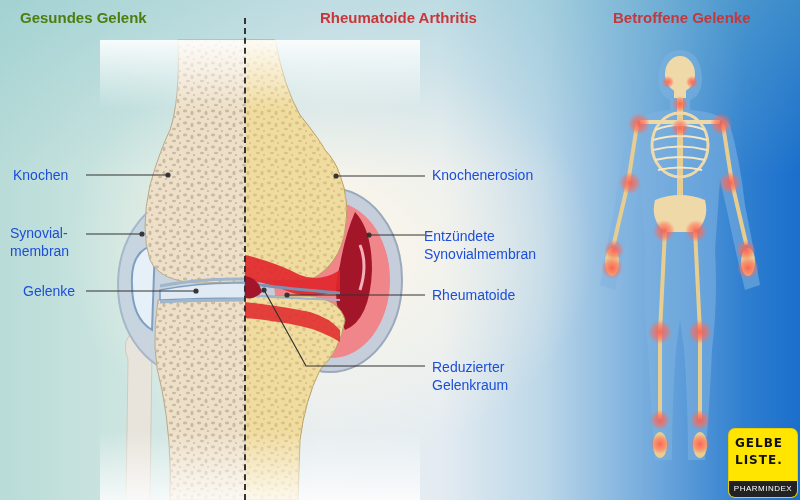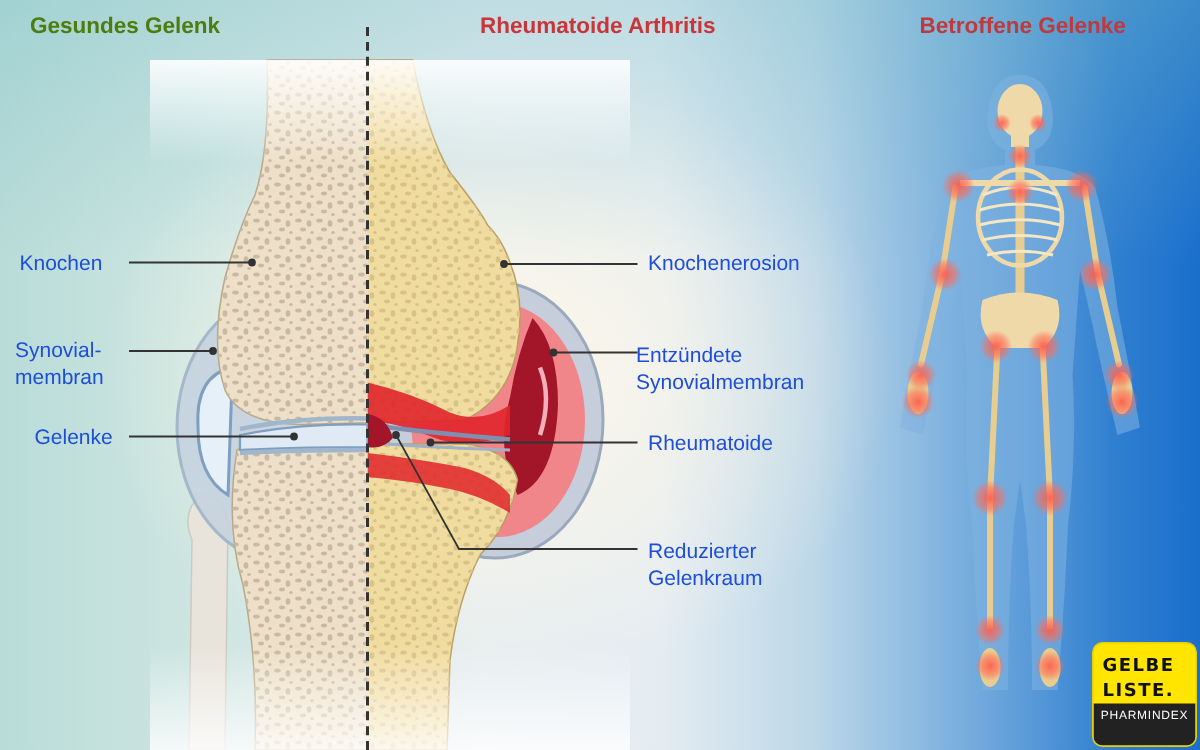--- a/index.html
+++ b/index.html
@@ -8,21 +8,21 @@
     background:
       radial-gradient(ellipse 380px 300px at 330px 250px, rgba(255,248,232,0.95), rgba(255,248,232,0) 70%),
       linear-gradient(90deg,#b9dcd8 0%,#cfe6e2 18%,#e6edf0 40%,#e4ecf2 55%,#bcd7e8 68%,#6fa8dc 82%,#2f7fd0 93%,#1a6fcc 100%);}
   .bg2{position:absolute;inset:0;background:linear-gradient(180deg,rgba(120,190,200,0.35) 0%,rgba(255,255,255,0) 35%,rgba(255,255,255,0.0) 100%);}
   .title{position:absolute;top:9px;font-weight:bold;font-size:15px;}
   .label{position:absolute;font-size:14px;color:#1d4ed8;line-height:18px;}
   .divider{position:absolute;left:244px;top:18px;width:0;height:482px;border-left:2px dashed #333;}
   svg{position:absolute;left:0;top:0;}
   .logo{position:absolute;left:729px;top:429px;width:68px;height:68px;background:#ffe500;border-radius:6px;box-shadow:0 0 0 1px #e9cf00;overflow:hidden;}
   .logo .l1{position:absolute;left:6px;top:6px;font-weight:900;font-size:12px;line-height:17px;color:#111;letter-spacing:1px;font-family:"DejaVu Sans",sans-serif;}
-  .logo .l2{position:absolute;left:0;right:0;bottom:0;height:28px;background:#222;color:#fff;font-size:8px;line-height:16px;text-align:center;letter-spacing:0.5px;}
+  .logo .l2{position:absolute;left:0;right:0;bottom:0;height:16px;background:#222;color:#fff;font-size:8px;line-height:16px;text-align:center;letter-spacing:0.5px;}
 </style>
 </head>
 <body>
 
 <div class="bg"></div>
 <div class="bg2"></div>
 
 <div class="title" style="left:20px;color:#4d7c0f;">Gesundes Gelenk</div>
 <div class="title" style="left:320px;color:#c8363a;">Rheumatoide Arthritis</div>
 <div class="title" style="left:613px;color:#c0393d;">Betroffene Gelenke</div>

